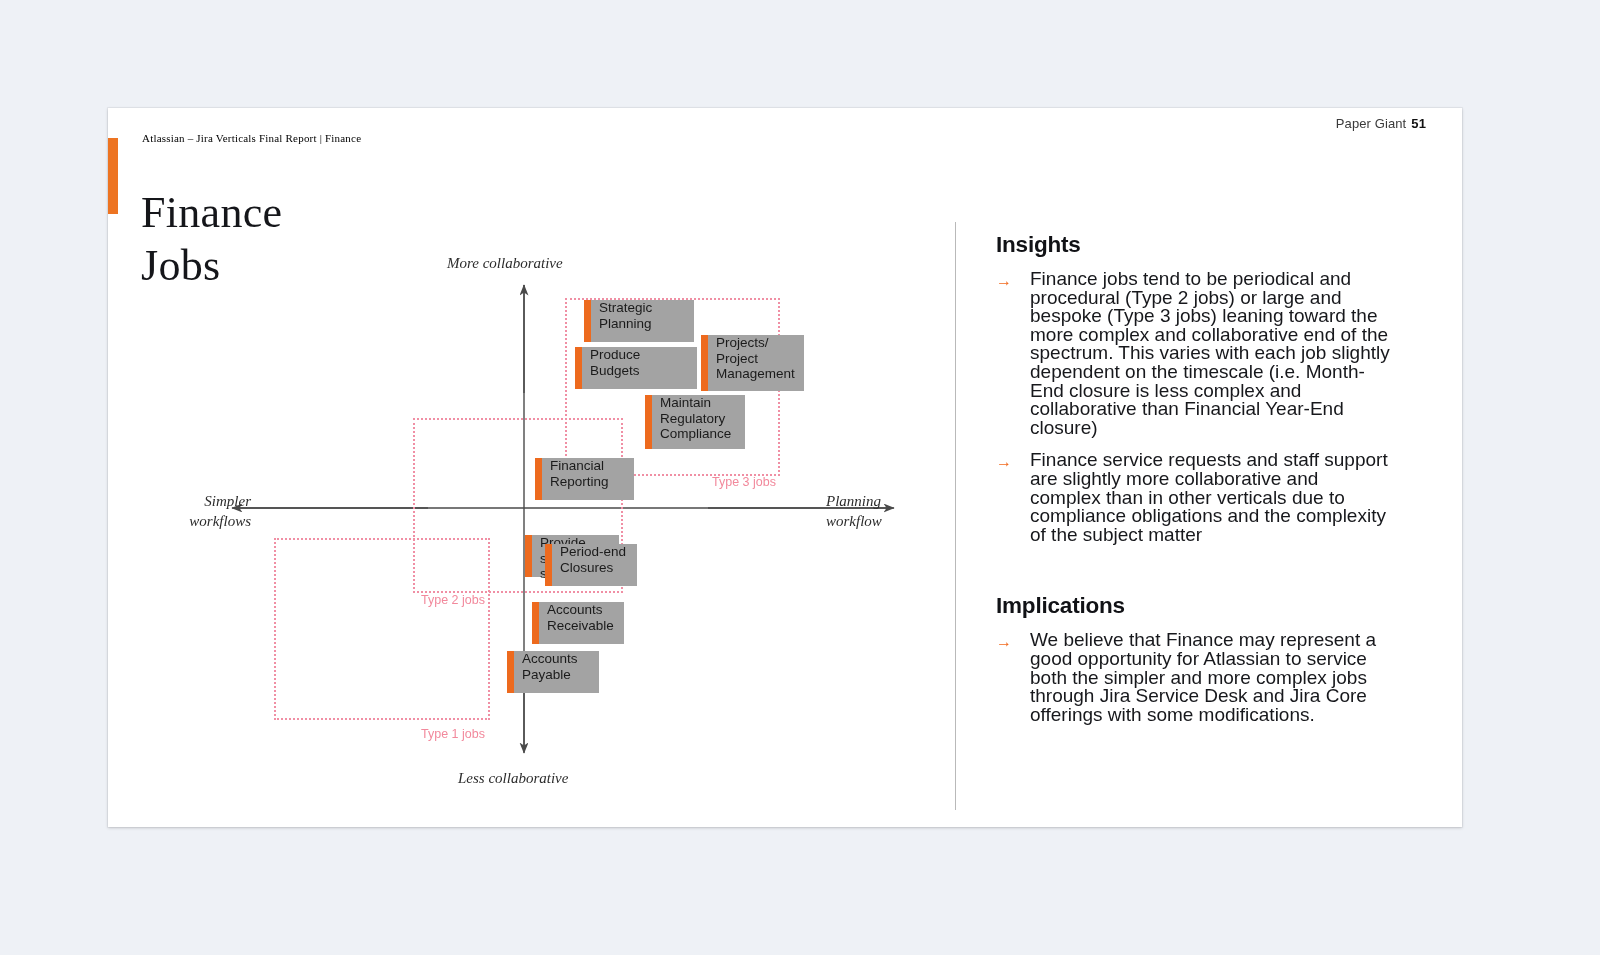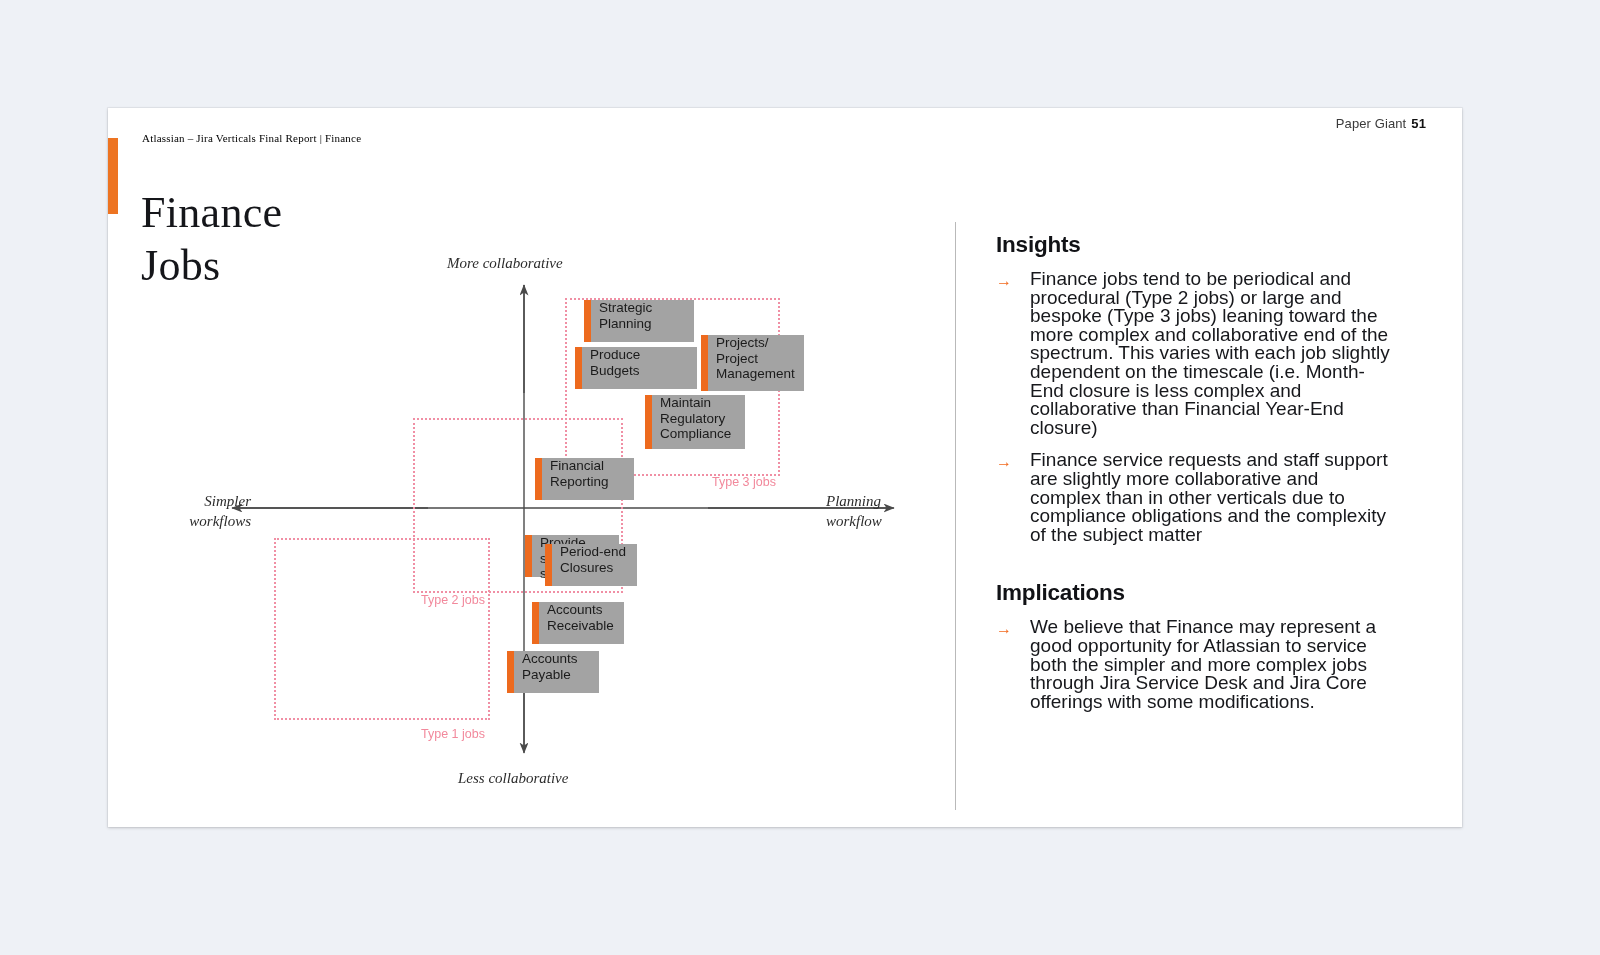--- a/index.html
+++ b/index.html
@@ -150,21 +150,21 @@
     top: 124px;
     width: 398px;
   }
   .panel-heading {
     font-size: 22.5px;
     font-weight: bold;
     color: #111216;
     letter-spacing: -0.2px;
     margin: 0 0 12px 0;
   }
-  .panel-heading.second { margin-top: 36px; }
+  .panel-heading.second { margin-top: 49px; }
 
   .bullet {
     display: flex;
     margin-bottom: 14px;
   }
   .bullet-arrow {
     flex: 0 0 34px;
     color: #F26B20;
     font-size: 16px;
     line-height: 19px;

